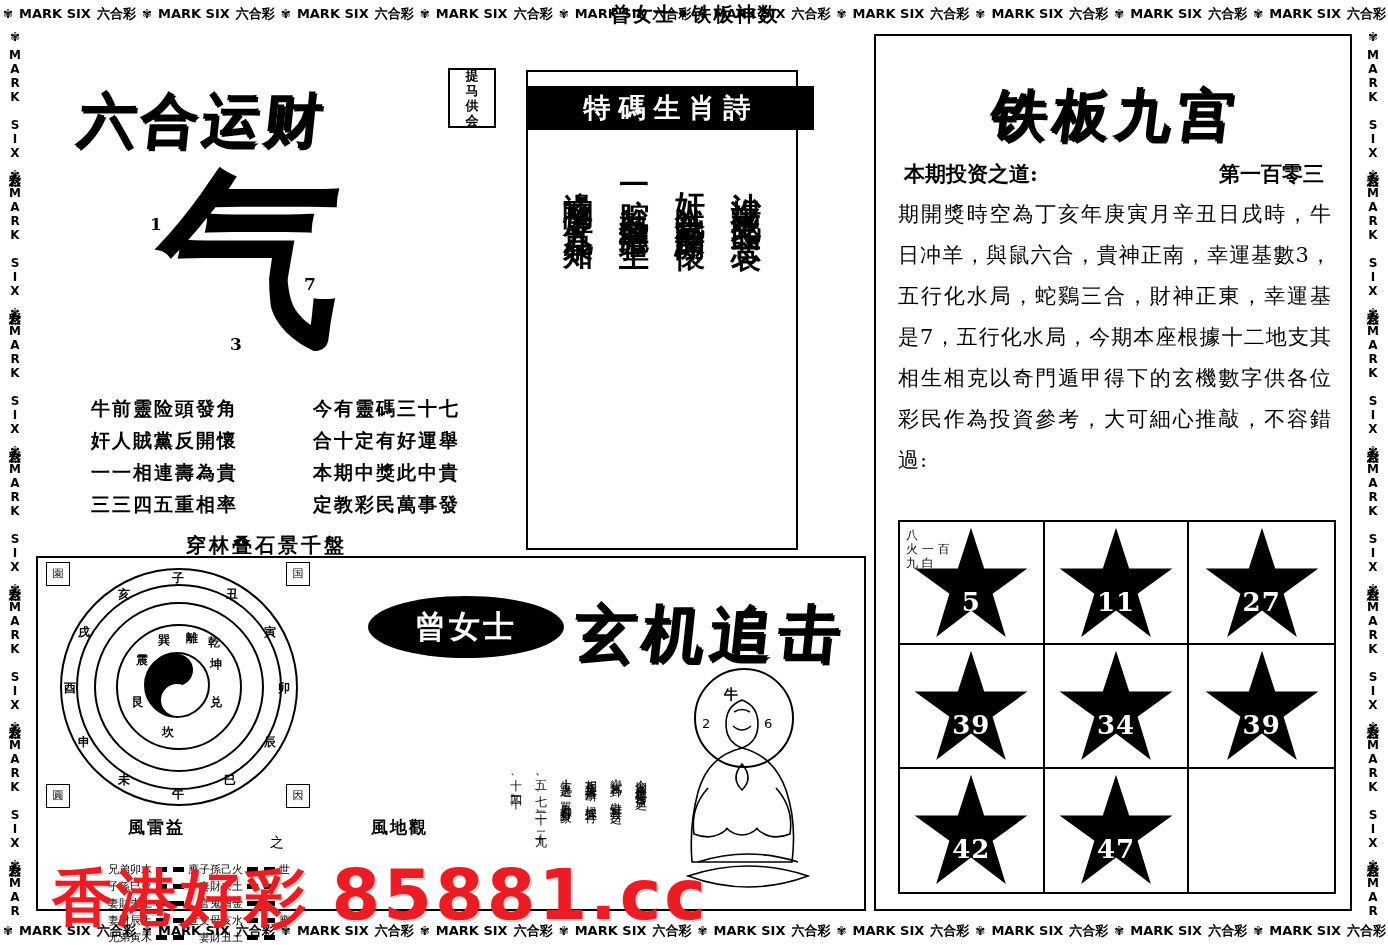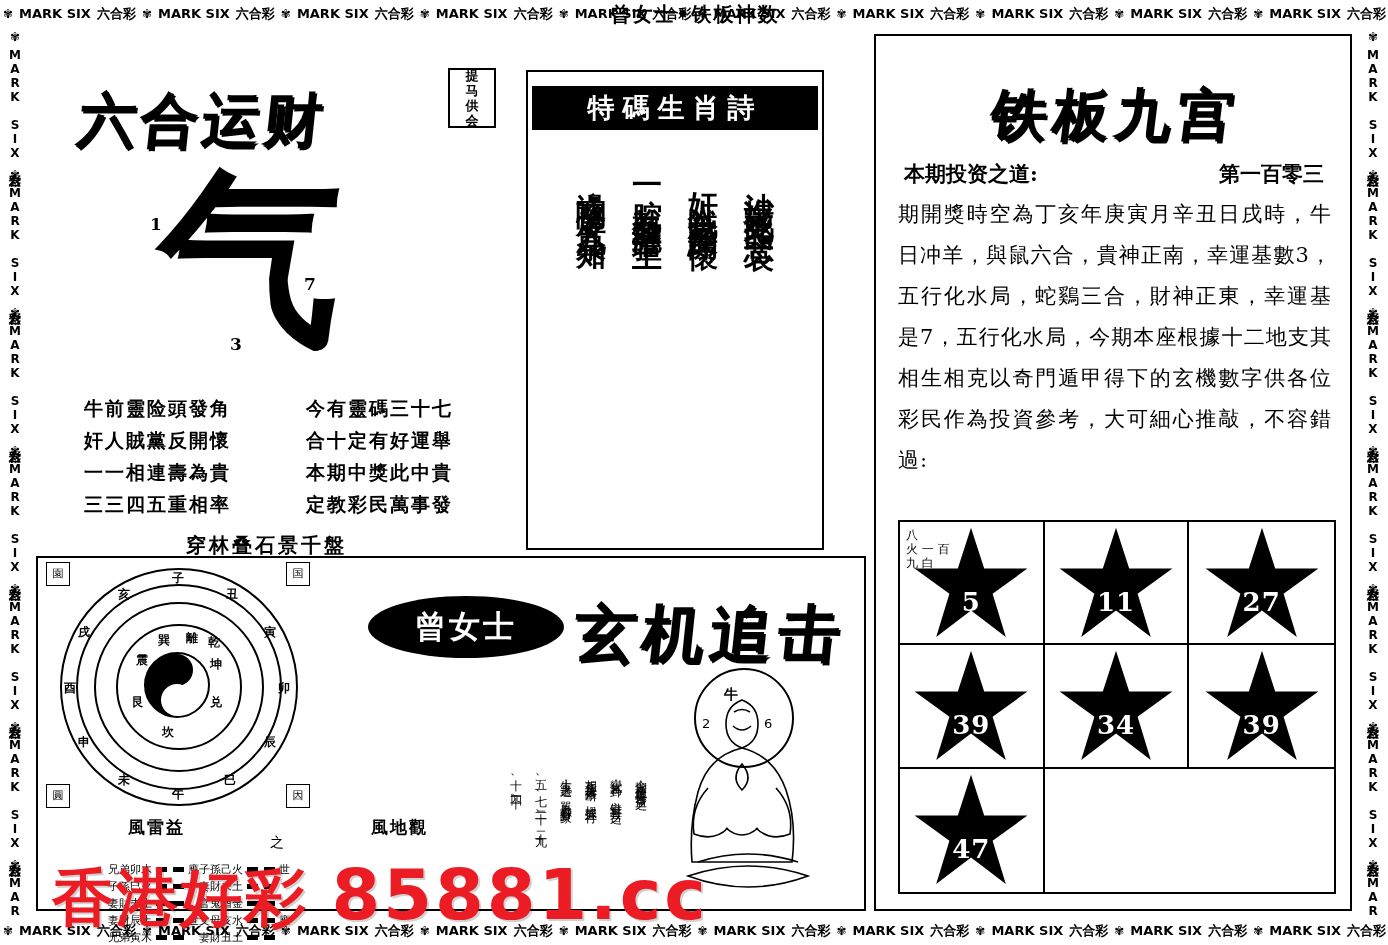--- a/index.html
+++ b/index.html
@@ -31,28 +31,28 @@
   #p-luckwealth{left:6px;top:6px;width:482px;height:512px;border:none;}
   .brush-title{font-family:"DejaVu Serif","Liberation Serif",serif;font-weight:bold;font-size:58px;letter-spacing:4px;
     transform:skewX(-6deg);text-shadow:2px 2px 0 #000;}
   .lw-title{position:absolute;left:42px;top:48px;}
   .badge-box{position:absolute;right:22px;top:34px;width:44px;height:56px;border:2px solid #000;
     display:flex;flex-direction:column;align-items:center;justify-content:center;font-size:13px;font-weight:bold;line-height:15px;}
   .big-glyph{position:absolute;left:120px;top:130px;font-family:"DejaVu Serif","Liberation Serif",serif;
     font-size:190px;font-weight:bold;line-height:190px;transform:skewX(-8deg);}
   .num-mark{position:absolute;font-family:"DejaVu Serif","Liberation Serif",serif;font-size:17px;font-weight:bold;}
   .poem-block{position:absolute;top:358px;font-family:"DejaVu Serif","Liberation Serif",serif;font-size:19px;
-    line-height:32px;letter-spacing:2px;font-weight:bold;}
+    line-height:32px;letter-spacing:2px;font-weight:bold;margin-left:7px;}
   .poem-left{left:48px;}
   .poem-right{left:270px;}
   .lw-foot{position:absolute;left:150px;top:498px;font-family:"DejaVu Serif","Liberation Serif",serif;
     font-size:20px;font-weight:bold;letter-spacing:3px;}
 
   
-  #p-zodiac{left:496px;top:42px;width:298px;height:480px;}
+  #p-zodiac{left:496px;top:42px;width:272px;height:480px;}
   .zbar{margin:14px auto 0;width:286px;height:44px;background:#000;color:#fff;display:flex;align-items:center;justify-content:center;
     font-family:"DejaVu Serif","Liberation Serif",serif;font-weight:bold;font-size:27px;letter-spacing:8px;}
   .vpoem{position:absolute;top:96px;left:0;width:100%;height:370px;display:flex;flex-direction:row-reverse;justify-content:center;gap:22px;}
   .vline{writing-mode:vertical-rl;text-orientation:upright;font-family:"DejaVu Serif","Liberation Serif",serif;
     font-size:30px;font-weight:bold;letter-spacing:8px;line-height:34px;}
 
   
   #p-iron{left:844px;top:6px;width:478px;height:877px;border:2px solid #000;}
   .iron-title{position:absolute;left:10px;top:42px;width:458px;text-align:center;
     font-family:"DejaVu Serif","Liberation Serif",serif;font-weight:bold;font-size:56px;letter-spacing:6px;
@@ -237,20 +237,28 @@
                 <polygon points="50,2 61,36 97,36 68,57 79,93 50,71 21,93 32,57 3,36 39,36" fill="#000"></polygon>
               </svg>
             <div class="star-num">39</div>
           </div>
         </div>
         <div class="star-cell">
           <div class="star">
             <svg viewBox="0 0 100 96">
                 <polygon points="50,2 61,36 97,36 68,57 79,93 50,71 21,93 32,57 3,36 39,36" fill="#000"></polygon>
               </svg>
+            <div class="star-num">42</div>
+          </div>
+        </div>
+        <div class="star-cell">
+          <div class="star">
+            <svg viewBox="0 0 100 96">
+                <polygon points="50,2 61,36 97,36 68,57 79,93 50,71 21,93 32,57 3,36 39,36" fill="#000"></polygon>
+              </svg>
             <div class="star-num">47</div>
           </div>
         </div>
       </div>
     </div>
 
     <div class="panel" id="p-xuanji">
 
       <div class="bagua">
         <div class="ring r1"></div>

